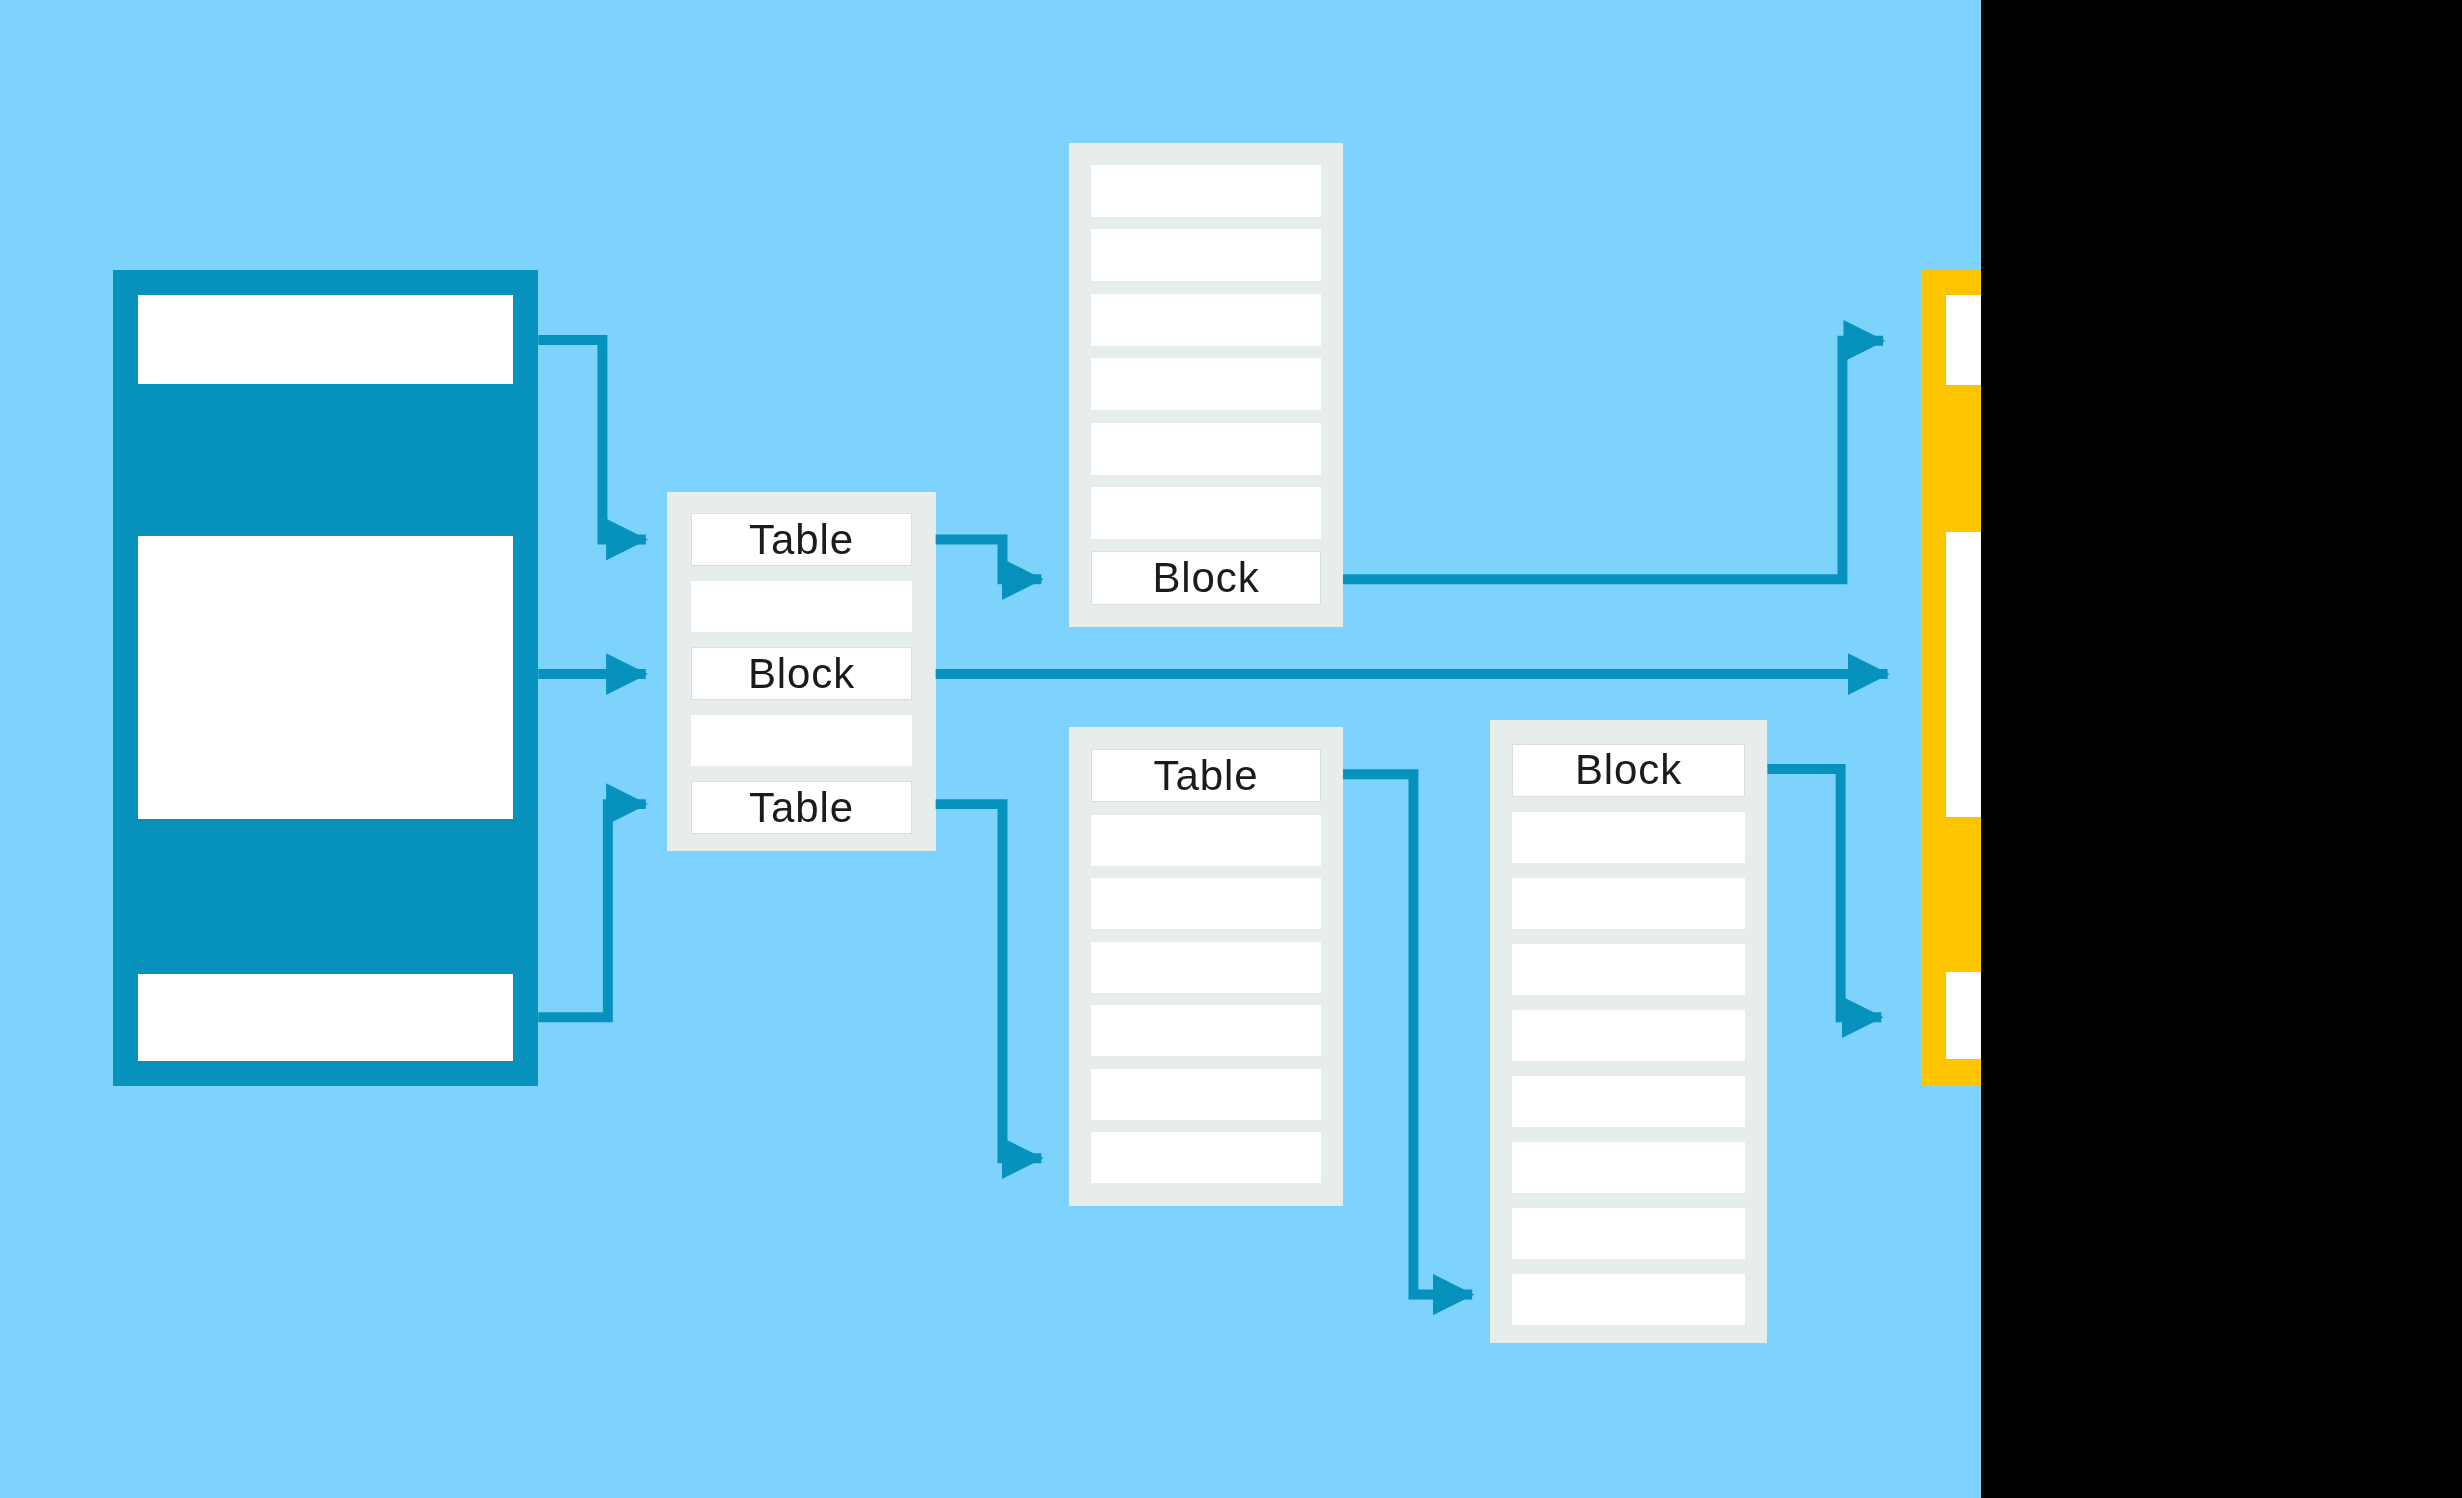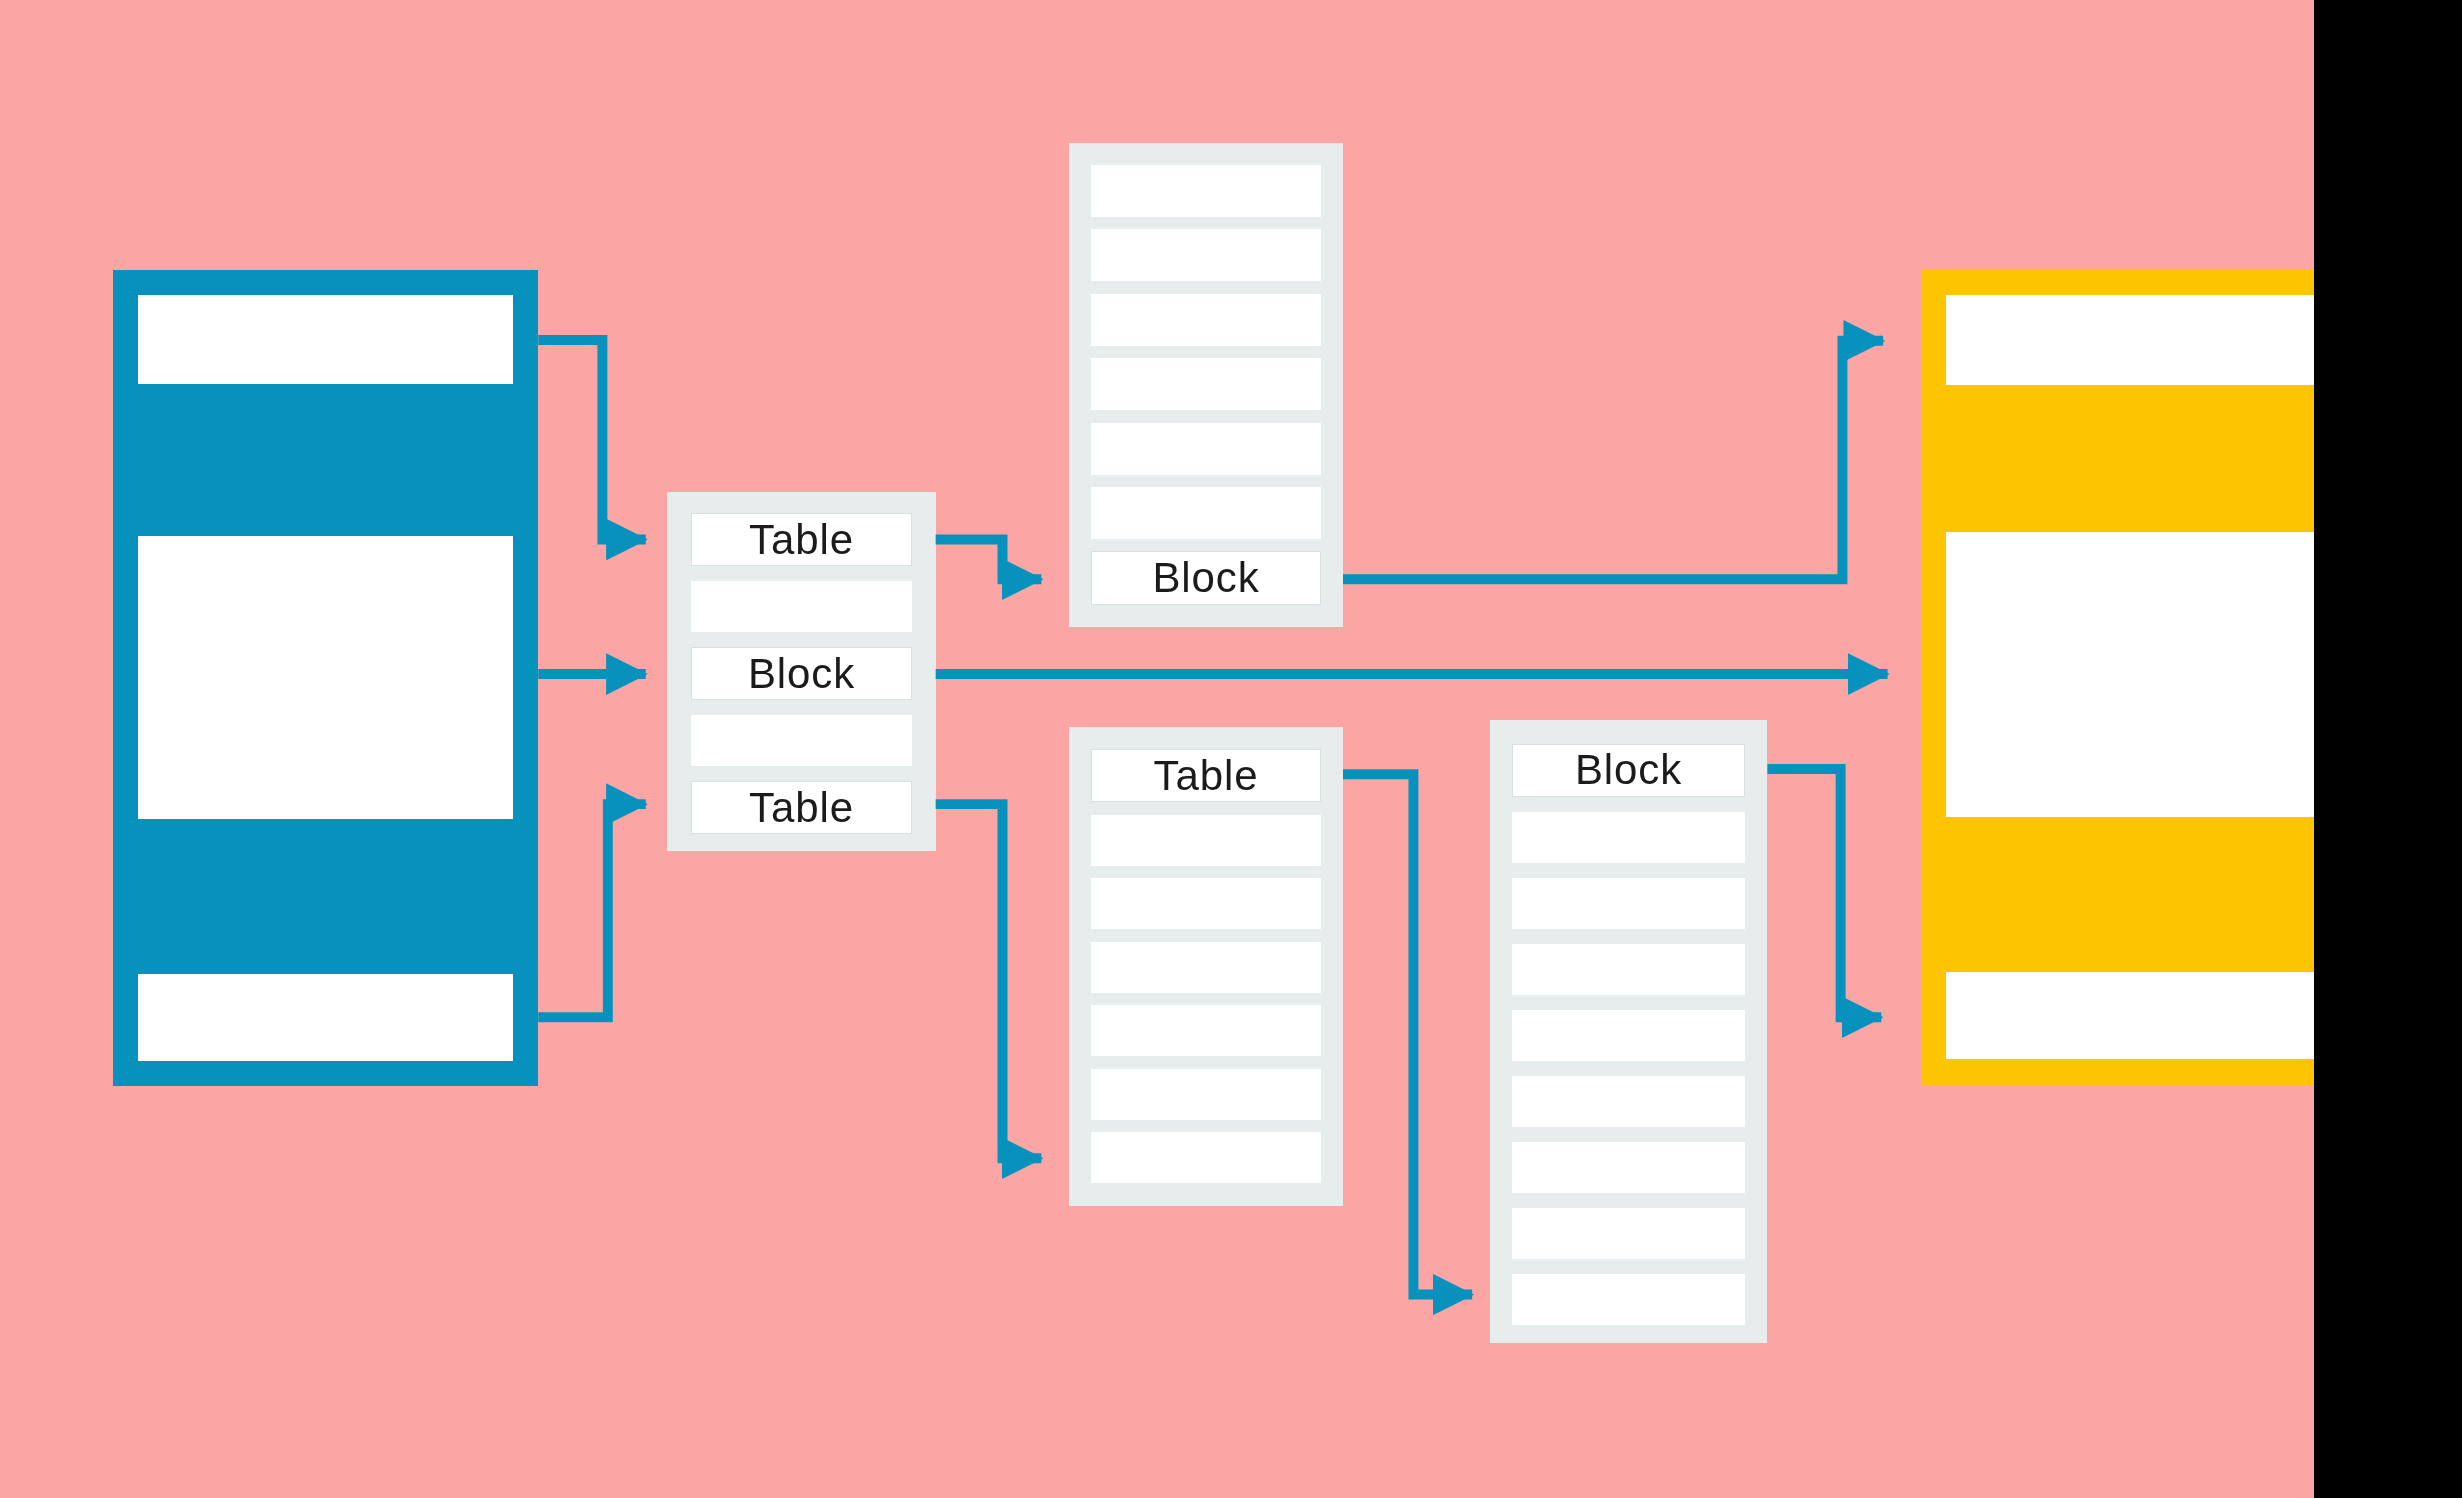--- a/index.html
+++ b/index.html
@@ -2,23 +2,23 @@
 <html style="font-size:14.5px"><head>
 <meta charset="utf-8">
 <style>
   html, body {
     margin: 0;
     padding: 0;
     background: #000000;
   }
   .stage {
     position: relative;
-    width: 2314px;
+    width: 1981px;
     height: 1499px;
-    background: #fca5a5;
+    background: #7dd3fc;
     overflow: hidden;
     font-family: "Liberation Sans", "DejaVu Sans", sans-serif;
   }
   .arrow-layer {
     position: absolute;
     left: 0;
     top: 0;
     pointer-events: none;
   }
   .panel {

